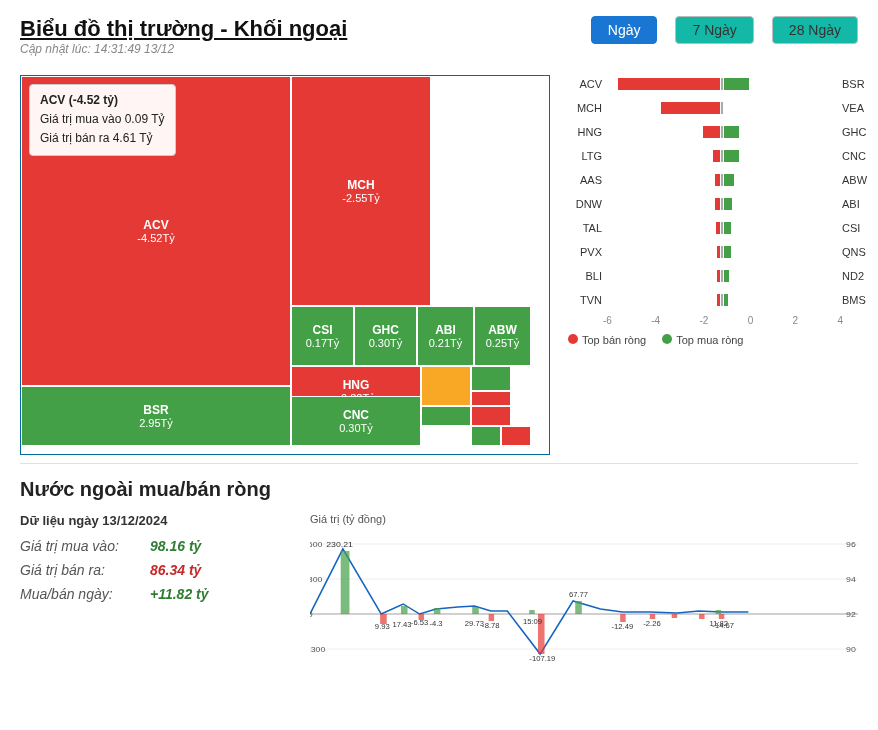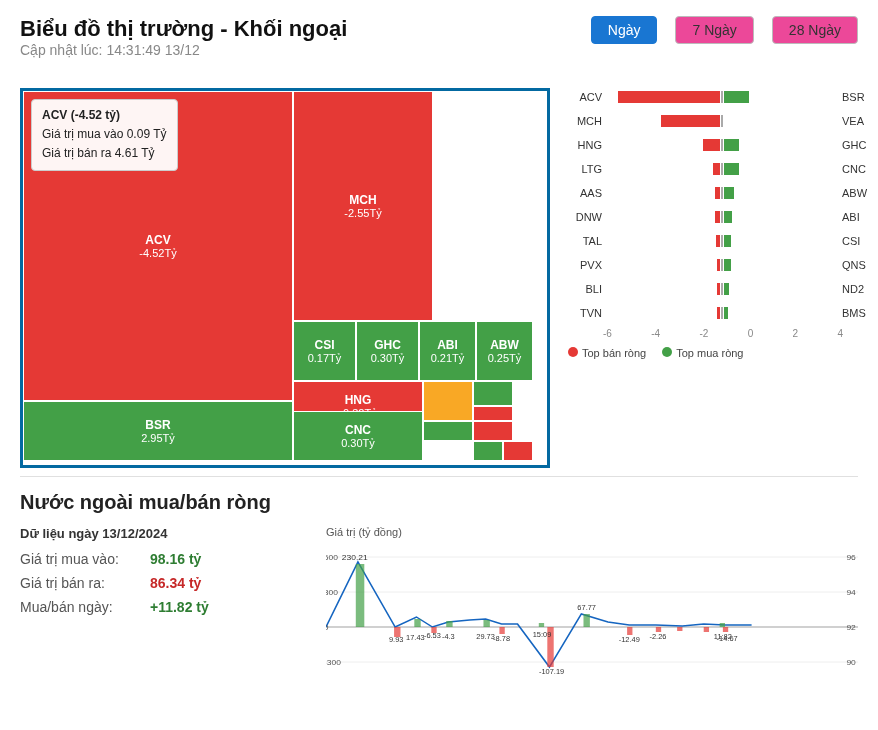--- a/index.html
+++ b/index.html
@@ -2,32 +2,32 @@
 <html><head>
   <meta charset="utf-8">
   <style>
     * { box-sizing: border-box; margin: 0; padding: 0; }
     body { font-family: Arial, sans-serif; background: #fff; width: 878px; min-height: 730px; overflow-x: hidden; color: #222; }
 
     .page { padding: 16px 20px; }
 
     
     .header { display: flex; align-items: flex-start; justify-content: space-between; margin-bottom: 4px; }
-    .title { font-size: 22px; font-weight: bold; color: #111; }
+    .title { font-size: 22px; font-weight: bold; color: #111; text-decoration: underline; }
     .time-btns { display: flex; gap: 18px; align-items: center; }
-    .time-btn { padding: 5px 16px; border: 1px solid #bbb; border-radius: 4px; cursor: pointer; font-size: 14px; background: #ec4899; color: #333; }
+    .time-btn { padding: 5px 16px; border: 1px solid #bbb; border-radius: 4px; cursor: pointer; font-size: 14px; background: #14b8a6; color: #333; }
     .time-btn.active { background: #1976d2; color: #fff; border-color: #1976d2; }
-    .subtitle { font-size: 14px; color: #888; margin-bottom: 26px; }
+    .subtitle { font-size: 12px; color: #888; margin-bottom: 15px; font-style: italic; }
 
     
     .top-section { display: flex; gap: 10px; margin-bottom: 18px; }
 
     
     .treemap-wrap { position: relative; width: 530px; height: 370px; flex-shrink: 0; }
-    .treemap { width: 530px; height: 380px; position: relative; border: 3px solid #0369a1; overflow: visible; }
+    .treemap { width: 530px; height: 380px; position: relative; border: 1px solid #0369a1; overflow: visible; }
 
     
     .tooltip-box { position: absolute; top: 8px; left: 8px; background: rgba(255,255,255,0.95); border: 1px solid #ccc; border-radius: 4px; padding: 6px 10px; font-size: 12px; z-index: 10; pointer-events: none; line-height: 1.6; }
     .tooltip-box .t-name { font-weight: bold; }
 
     
     .tm-cell { position: absolute; display: flex; flex-direction: column; align-items: center; justify-content: center; overflow: hidden; border: 1px solid #fff; }
     .tm-cell .cell-label { font-size: 12px; font-weight: bold; color: #fff; }
     .tm-cell .cell-val { font-size: 11px; color: #fff; }
 
@@ -41,24 +41,24 @@
     .bar-pos { height: 12px; background: #43a047; margin-left: 1px; }
     .bar-axis { width: 2px; height: 12px; background: #aaa; }
     .bar-chart-axis { display: flex; justify-content: space-between; font-size: 10px; color: #888; padding-left: 35px; padding-right: 35px; margin-top: 2px; width: 310px; }
     .legend-row { display: flex; gap: 16px; margin-top: 8px; font-size: 11px; color: #444; align-items: center; }
     .legend-dot { width: 10px; height: 10px; border-radius: 50%; display: inline-block; margin-right: 4px; }
 
     
     .bottom-section { border-top: 1px solid #e0e0e0; padding-top: 14px; }
     .section-title { font-size: 20px; font-weight: bold; margin-bottom: 12px; }
 
-    .stats-chart-row { display: flex; gap: 16px; }
+    .stats-chart-row { display: flex; gap: 0; }
     .stats-panel { width: 290px; flex-shrink: 0; }
     .stats-date { font-size: 13px; font-weight: bold; color: #333; margin-bottom: 10px; }
-    .stats-row { display: flex; align-items: center; margin-bottom: 8px; font-size: 14px; }
+    .stats-row { display: flex; align-items: center; margin-bottom: 8px; font-size: 14px; font-style: italic; }
     .stats-label { color: #555; width: 130px; }
     .stats-val { font-weight: bold; }
     .val-green { color: #2e7d32; }
     .val-red { color: #c62828; }
 
     
     .line-chart-wrap { flex: 1; position: relative; height: 160px; }
     .line-chart-label { font-size: 11px; color: #555; margin-bottom: 4px; }
     svg.line-chart { width: 100%; height: 140px; }
   </style>

